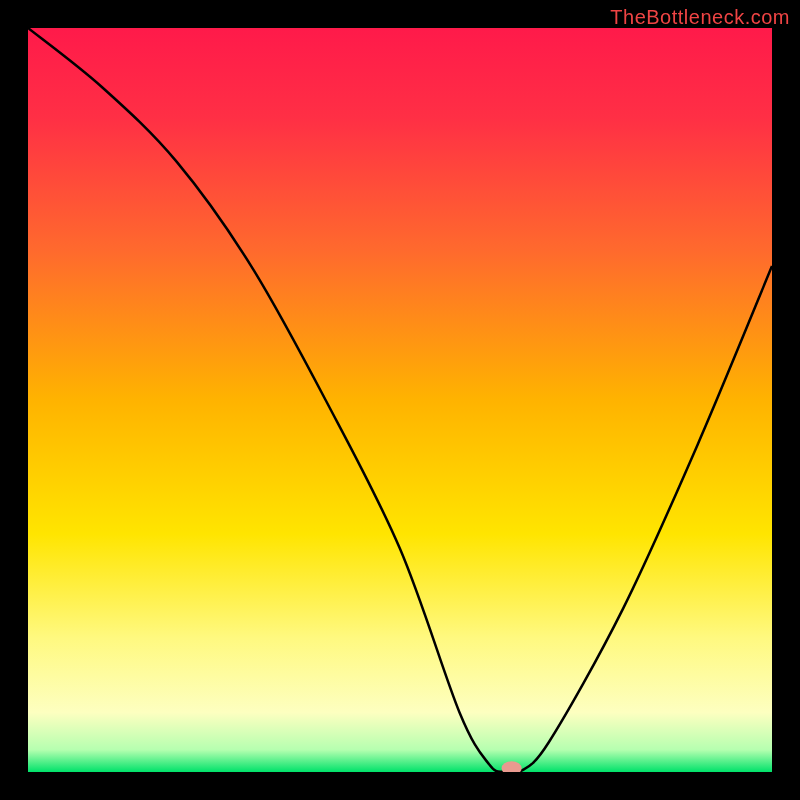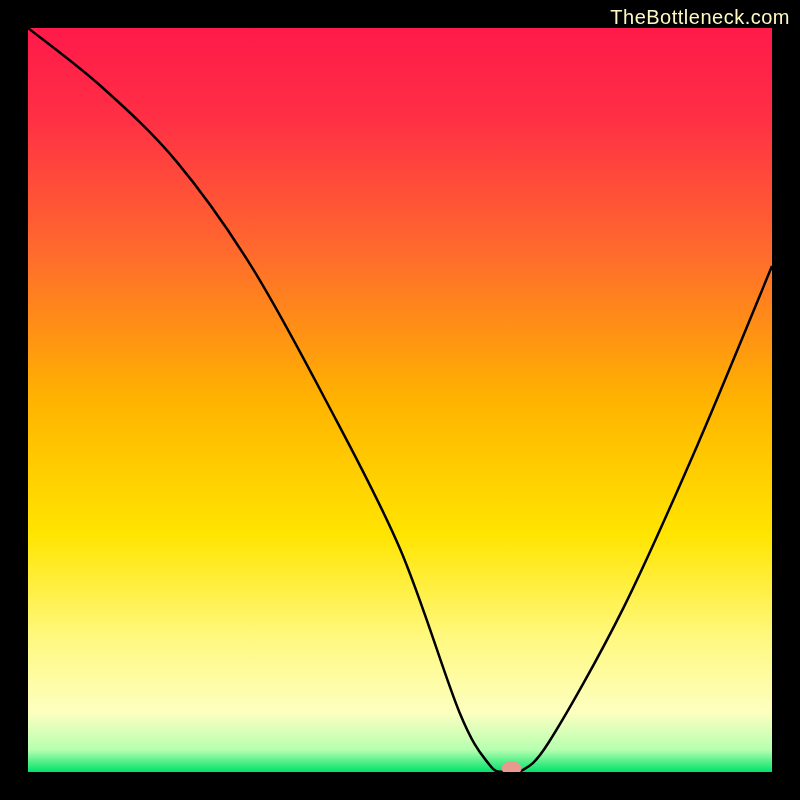--- a/index.html
+++ b/index.html
@@ -8,21 +8,21 @@
     width: 800px;
     height: 800px;
     background: #000;
     position: relative;
     font-family: Arial, sans-serif;
   }
   .watermark {
     position: absolute;
     top: 6px;
     right: 10px;
-    color: #fef9c3;
+    color: #ef4444;
     font-size: 20px;
     font-weight: normal;
     letter-spacing: 0.5px;
     z-index: 10;
   }
   .chart-area {
     position: absolute;
     left: 28px;
     top: 28px;
     width: 744px;

